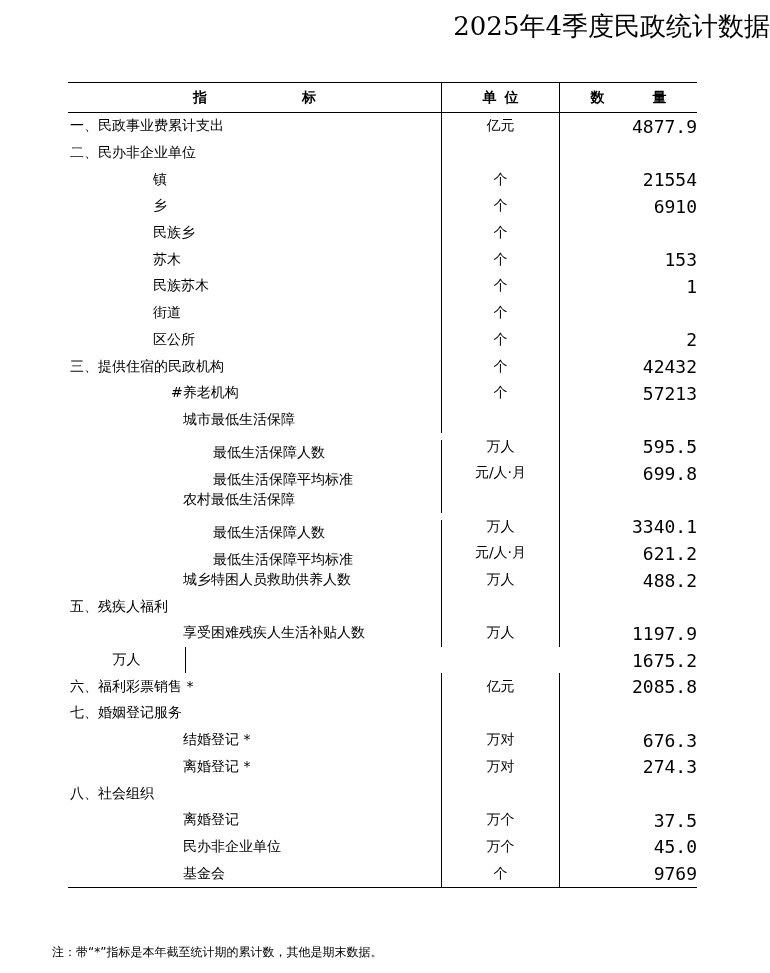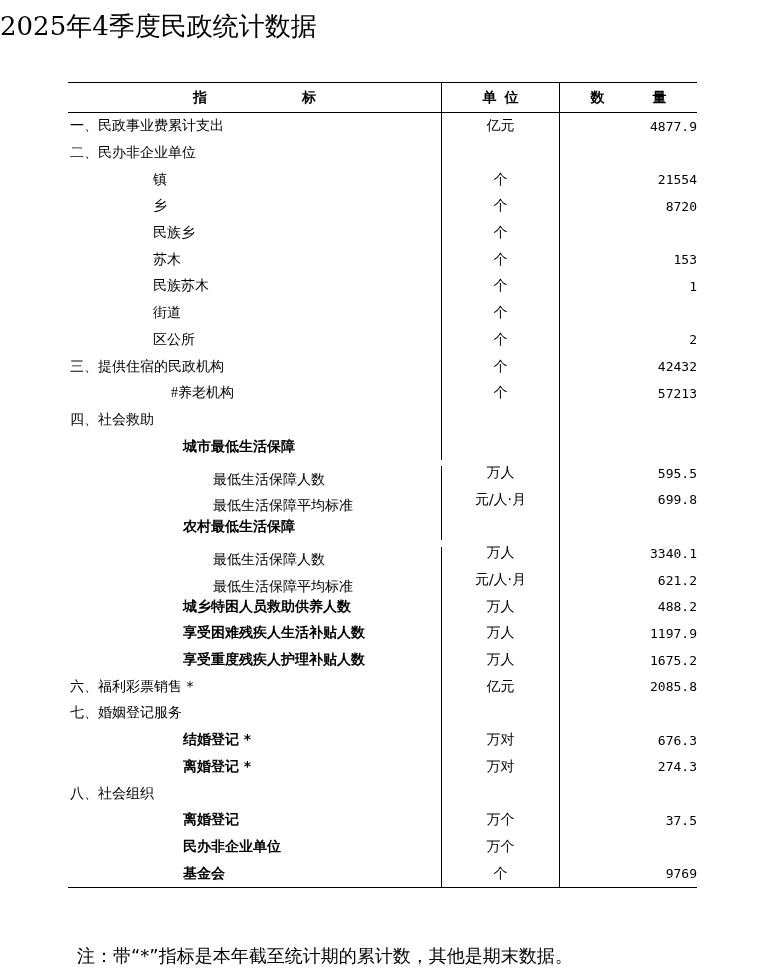--- a/index.html
+++ b/index.html
@@ -1,41 +1,41 @@
 <!DOCTYPE html>
 <html><head>
 <meta charset="utf-8">
 <style>
   html, body { margin: 0; padding: 0; background: #ffffff; }
   body { width: 770px; height: 973px; position: relative; overflow: hidden;
          font-family: "DejaVu Sans", "Liberation Sans", sans-serif; color: #000; }
-  .title { position: absolute; top: 8px; left: 0; width: 770px; text-align: left;
+  .title { position: absolute; top: 8px; left: 0; width: 770px; text-align: right;
            font-family: "DejaVu Serif", "Liberation Serif", serif; font-size: 26px; line-height: 36px; }
   .table { position: absolute; left: 68px; top: 82px; width: 629px;
            border-top: 1px solid #000; border-bottom: 1px solid #000; }
   .row { display: flex; height: 26.7px; align-items: center; font-size: 14px; }
   .row.head { height: 29px; border-bottom: 1px solid #000; font-weight: bold; }
   .c1 { width: 374px; height: 100%; display: flex; align-items: center; box-sizing: border-box;
         border-right: 1px solid #000; white-space: nowrap; }
   .c2 { width: 118px; height: 100%; display: flex; align-items: center; justify-content: center;
         box-sizing: border-box; border-right: 1px solid #000; }
   .c3 { flex: 1; height: 100%; display: flex; align-items: center; justify-content: flex-end;
-        font-family: "DejaVu Sans Mono", "Liberation Mono", monospace; font-size: 13px; }
+        font-family: "DejaVu Sans Mono", "Liberation Mono", monospace; font-size: 18px; }
   .head .c1 { justify-content: center; }
   .head .c1 span.sp { display: inline-block; width: 95px; }
   .head .c2 span.sp { display: inline-block; width: 8px; }
   .head .c3 { justify-content: center; font-family: "DejaVu Sans", "Liberation Sans", sans-serif;
               font-size: 14px; padding-left: 0; }
   .head .c3 span.sp { display: inline-block; width: 48px; }
   .lvl0 { font-weight: normal; padding-left: 2px; }
   .lvl1 { padding-left: 85px; }
-  .lvl1h { padding-left: 103px; font-family: Liberation Serif, serif; }
-  .lvl2 { padding-left: 115px; font-weight: bold; }
+  .lvl1h { padding-left: 103px; }
+  .lvl2 { padding-left: 115px; }
   .lvl3 { padding-left: 145px; margin-top: 13px; }
-  .note { position: absolute; left: 77px; top: 944px; font-size: 18px; }
+  .note { position: absolute; left: 52px; top: 944px; font-size: 12px; }
 </style>
 </head>
 <body>
 
 <div class="title">2025年4季度民政统计数据</div>
 
 <div class="table">
   <div class="row head">
     <div class="c1">
       <span>指</span>
@@ -65,21 +65,21 @@
         <div class="c3"></div>
       </div>
       <div class="row">
         <div class="c1 lvl1">镇</div>
         <div class="c2">个</div>
         <div class="c3">21554</div>
       </div>
       <div class="row">
         <div class="c1 lvl1">乡</div>
         <div class="c2">个</div>
-        <div class="c3">8720</div>
+        <div class="c3">6910</div>
       </div>
       <div class="row">
         <div class="c1 lvl1">民族乡</div>
         <div class="c2">个</div>
       </div>
       <div class="row">
         <div class="c1 lvl1">苏木</div>
         <div class="c2">个</div>
         <div class="c3">153</div>
       </div>
@@ -99,25 +99,20 @@
       </div>
       <div class="row">
         <div class="c1 lvl0">三、提供住宿的民政机构</div>
         <div class="c2">个</div>
         <div class="c3">42432</div>
       </div>
       <div class="row">
         <div class="c1 lvl1h">#养老机构</div>
         <div class="c2">个</div>
         <div class="c3">57213</div>
-      </div>
-      <div class="row">
-        <div class="c1 lvl0">四、社会救助</div>
-        <div class="c2"></div>
-        <div class="c3"></div>
       </div>
       <div class="row">
         <div class="c1 lvl2">城市最低生活保障</div>
         <div class="c2"></div>
         <div class="c3"></div>
       </div>
       <div class="row">
         <div class="c1 lvl3">最低生活保障人数</div>
         <div class="c2">万人</div>
         <div class="c3">595.5</div>
@@ -141,26 +136,30 @@
         <div class="c1 lvl3">最低生活保障平均标准</div>
         <div class="c2">元/人·月</div>
         <div class="c3">621.2</div>
       </div>
       <div class="row">
         <div class="c1 lvl2">城乡特困人员救助供养人数</div>
         <div class="c2">万人</div>
         <div class="c3">488.2</div>
       </div>
       <div class="row">
+        <div class="c1 lvl0">五、残疾人福利</div>
+        <div class="c2"></div>
+        <div class="c3"></div>
+      </div>
+      <div class="row">
         <div class="c1 lvl2">享受困难残疾人生活补贴人数</div>
         <div class="c2">万人</div>
         <div class="c3">1197.9</div>
       </div>
       <div class="row">
-        <div class="c1 lvl2">享受重度残疾人护理补贴人数</div>
         <div class="c2">万人</div>
         <div class="c3">1675.2</div>
       </div>
       <div class="row">
         <div class="c1 lvl0">六、福利彩票销售 *</div>
         <div class="c2">亿元</div>
         <div class="c3">2085.8</div>
       </div>
       <div class="row">
         <div class="c1 lvl0">七、婚姻登记服务</div>
@@ -183,20 +182,21 @@
         <div class="c3"></div>
       </div>
       <div class="row">
         <div class="c1 lvl2">离婚登记</div>
         <div class="c2">万个</div>
         <div class="c3">37.5</div>
       </div>
       <div class="row">
         <div class="c1 lvl2">民办非企业单位</div>
         <div class="c2">万个</div>
+        <div class="c3">45.0</div>
       </div>
       <div class="row">
         <div class="c1 lvl2">基金会</div>
         <div class="c2">个</div>
         <div class="c3">9769</div>
       </div>
     </div>
 </div>
 
 <div class="note">注：带“*”指标是本年截至统计期的累计数，其他是期末数据。</div>

